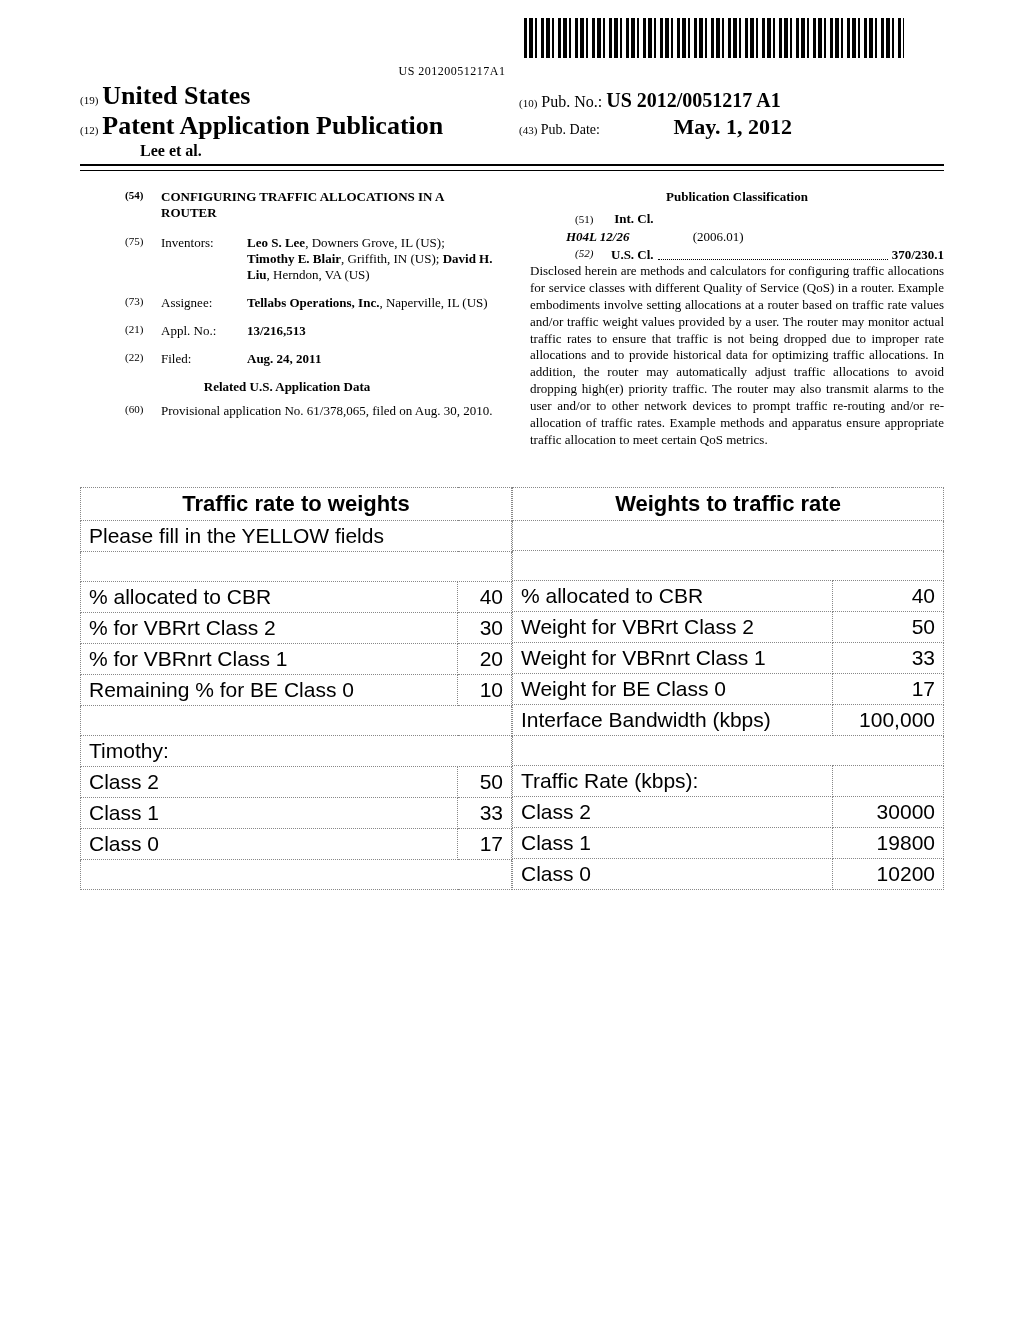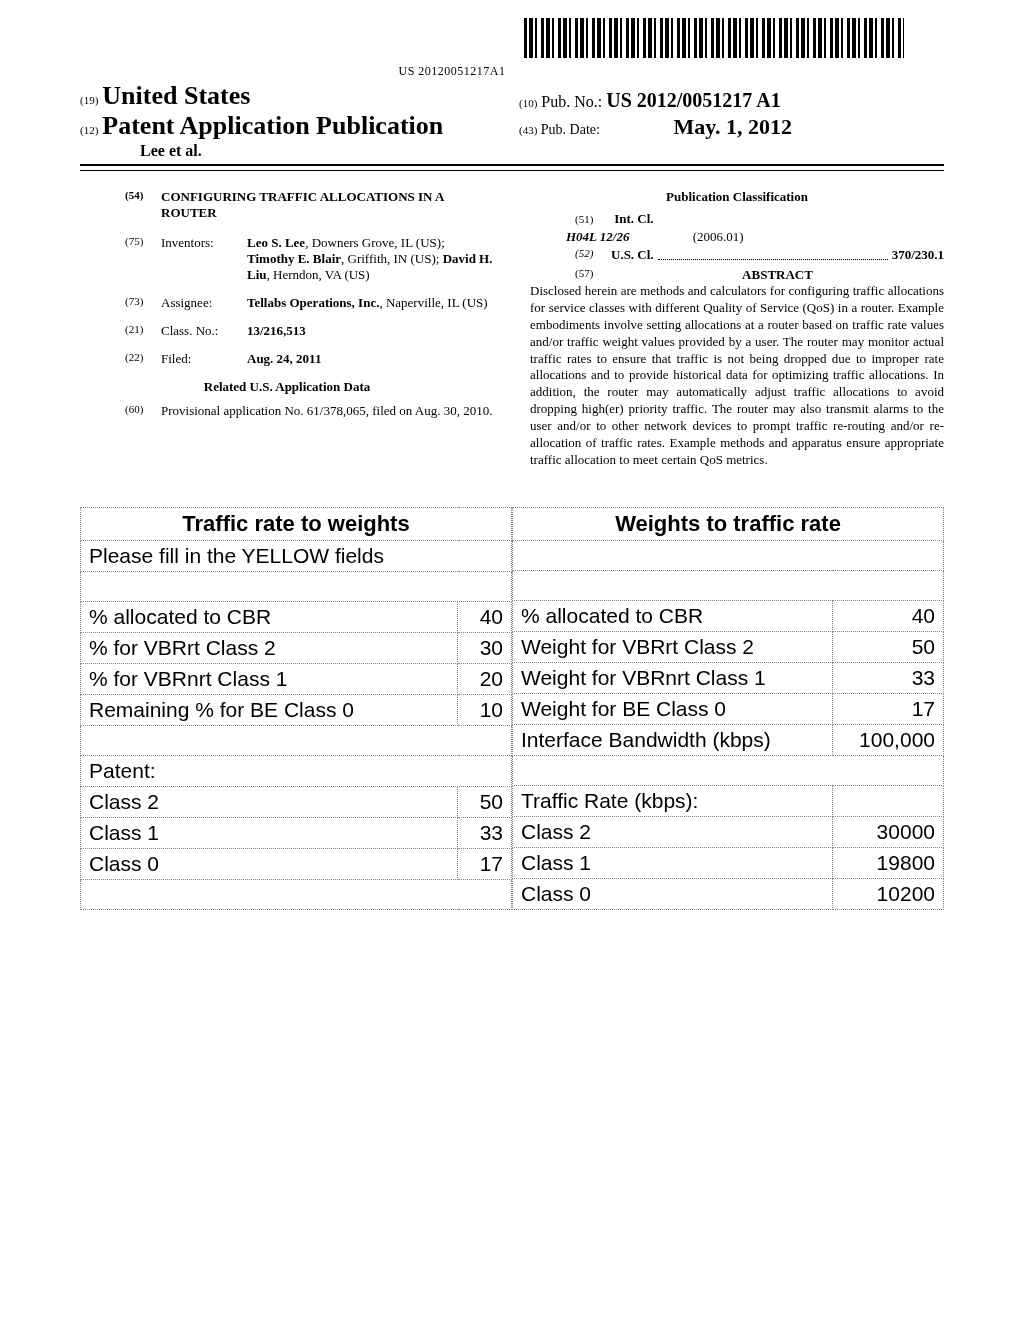--- a/index.html
+++ b/index.html
@@ -142,21 +142,21 @@
         <span class="field-label">Inventors:</span>
         <span class="field-value"><b>Leo S. Lee</b>, Downers Grove, IL (US); <b>Timothy E. Blair</b>, Griffith, IN (US); <b>David H. Liu</b>, Herndon, VA (US)</span>
       </div>
       <div class="field-row">
         <span class="field-tag">(73)</span>
         <span class="field-label">Assignee:</span>
         <span class="field-value"><b>Tellabs Operations, Inc.</b>, Naperville, IL (US)</span>
       </div>
       <div class="field-row">
         <span class="field-tag">(21)</span>
-        <span class="field-label">Class. No.:</span>
+        <span class="field-label">Appl. No.:</span>
         <span class="field-value bold">13/216,513</span>
       </div>
       <div class="field-row">
         <span class="field-tag">(22)</span>
         <span class="field-label">Filed:</span>
         <span class="field-value bold">Aug. 24, 2011</span>
       </div>
       <div class="related-hdr">Related U.S. Application Data</div>
       <div class="field-row">
         <span class="field-tag">(60)</span>
@@ -173,24 +173,20 @@
       <div class="intcl-row" style="padding-left:36px;">
         <span class="ital">H04L 12/26</span>
         <span style="margin-left:60px;">(2006.01)</span>
       </div>
       <div class="uscl-row">
         <span class="field-tag" style="width:36px;font-style:italic;">(52)</span>
         <span class="bold">U.S. Cl.</span>
         <span class="dots"></span>
         <span class="bold">370/230.1</span>
       </div>
-      <div style="display:flex; margin-top:4px;">
-        <span class="field-tag" style="width:36px;">(57)</span>
-        <span class="bold" style="flex:1; text-align:center;">ABSTRACT</span>
-      </div>
       <div class="abstract-body">Disclosed herein are methods and calculators for configuring traffic allocations for service classes with different Quality of Service (QoS) in a router. Example embodiments involve setting allocations at a router based on traffic rate values and/or traffic weight values provided by a user. The router may monitor actual traffic rates to ensure that traffic is not being dropped due to improper rate allocations and to provide historical data for optimizing traffic allocations. In addition, the router may automatically adjust traffic allocations to avoid dropping high(er) priority traffic. The router may also transmit alarms to the user and/or to other network devices to prompt traffic re-routing and/or re-allocation of traffic rates. Example methods and apparatus ensure appropriate traffic allocation to meet certain QoS metrics.</div>
     </div>
   </div>
 </div>
 
 <div class="figure-area">
   <table class="tbl">
     <tbody>
         <tr>
           <th colspan="2">Traffic rate to weights</th>
@@ -214,21 +210,21 @@
           <td class="num">20</td>
         </tr>
     <tr>
           <td class="lbl">Remaining % for BE Class 0</td>
           <td class="num">10</td>
         </tr>
     <tr>
           <td colspan="2"></td>
         </tr>
     <tr>
-          <td colspan="2" class="lbl">Patent:</td>
+          <td colspan="2" class="lbl">Timothy:</td>
         </tr>
     <tr>
           <td class="lbl">Class 2</td>
           <td class="num">50</td>
         </tr>
     <tr>
           <td class="lbl">Class 1</td>
           <td class="num">33</td>
         </tr>
     <tr>

